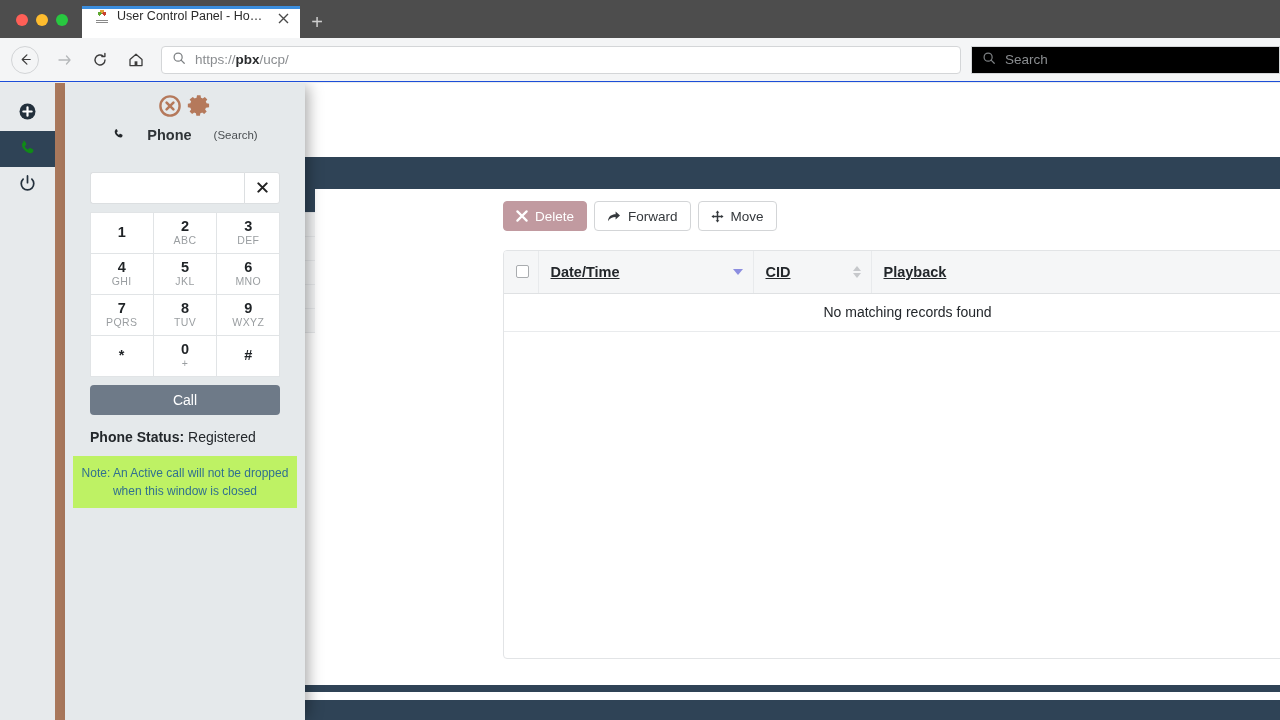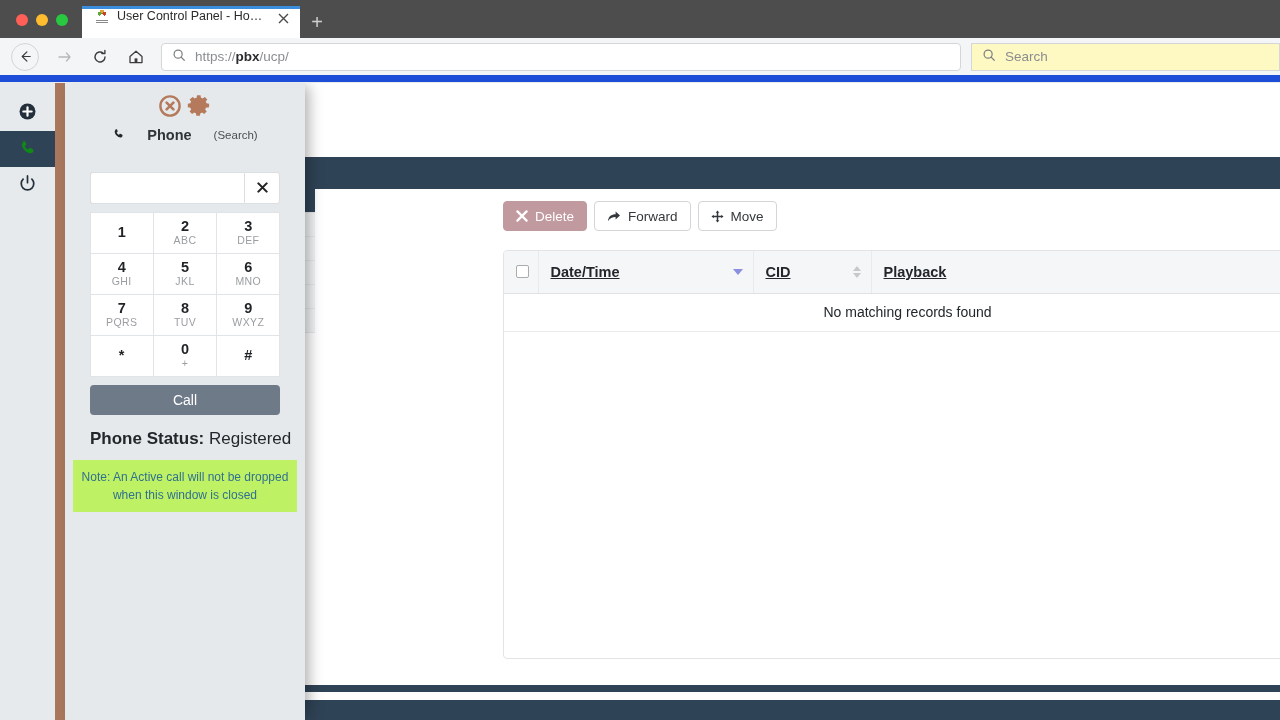--- a/index.html
+++ b/index.html
@@ -51,21 +51,21 @@
     width: 18px; height: 18px; display: flex; align-items: center;
     justify-content: center; color: #4a4a4a; font-size: 14px; line-height: 1;
   }
   .newtab {
     width: 34px; height: 32px; display: flex; align-items: center;
     justify-content: center; color: #cfcfcf; font-size: 20px; font-weight: 300;
   }
 
   .navbar {
     height: 44px; background: #f4f5f6; display: flex; align-items: center;
-    padding: 0 0 0 6px; border-bottom: 7px solid #1d4ed8; gap: 2px;
+    padding: 0 0 0 6px; border-bottom: 1px solid #1d4ed8; gap: 2px;
   }
   .navbtn {
     width: 34px; height: 34px; display: flex; align-items: center;
     justify-content: center; color: #3c3c3c;
   }
   .navbtn.back {
     border: 1px solid #d2d4d6; border-radius: 50%; width: 28px; height: 28px;
     margin-left: 5px; margin-right: 6px;
   }
   .navbtn.disabled { color: #b5b8ba; }
@@ -73,21 +73,21 @@
 
   .urlbar {
     flex: 0 0 800px; height: 28px; background: #fff;
     border: 1px solid #d4d6d8; border-radius: 4px;
     display: flex; align-items: center; gap: 9px; padding: 0 10px;
     margin-left: 6px;
   }
   .urlbar .url-text { font-size: 13.5px; color: #8a8d90; white-space: nowrap; }
   .urlbar .url-text b { color: #2b2d2f; font-weight: 700; }
   .searchbar {
-    flex: 1; height: 28px; background: #fef9c3;
+    flex: 1; height: 28px; background: #000000;
     border: 1px solid #d4d6d8; border-radius: 0;
     display: flex; align-items: center; gap: 9px; padding: 8px 10px;
     margin-left: 8px; margin-right: 0px;
   }
   .searchbar span { font-size: 13.5px; color: #8a8d90; }
   .mag { flex: 0 0 14px; }
 
   
   .viewport {
     position: absolute; top: 83px; left: 0; width: 1280px; height: 637px;
@@ -234,21 +234,21 @@
   }
   .key .d { font-size: 14.5px; font-weight: 700; color: #1f2326; line-height: 1.05; }
   .key .l { font-size: 10.5px; color: #9a9ea1; letter-spacing: .4px; line-height: 1.15; }
 
   .callbtn {
     margin: 9px 25px 0 25px; height: 30px; background: #6e7a88;
     border-radius: 4px; color: #fff; font-size: 14px;
     display: flex; align-items: center; justify-content: center;
   }
   .status {
-    margin: 14px 0 0 25px; font-size: 17px; color: #23272b;
+    margin: 14px 0 0 25px; font-size: 14px; color: #23272b;
   }
   .status b { font-weight: 700; }
   .note {
     margin: 11px 0 0 8px; width: 224px; background: #bef264;
     color: #31708f; font-size: 12px; text-align: center;
     padding: 8px 6px; line-height: 1.5;
   }
 </style>
 </head>
 <body>

